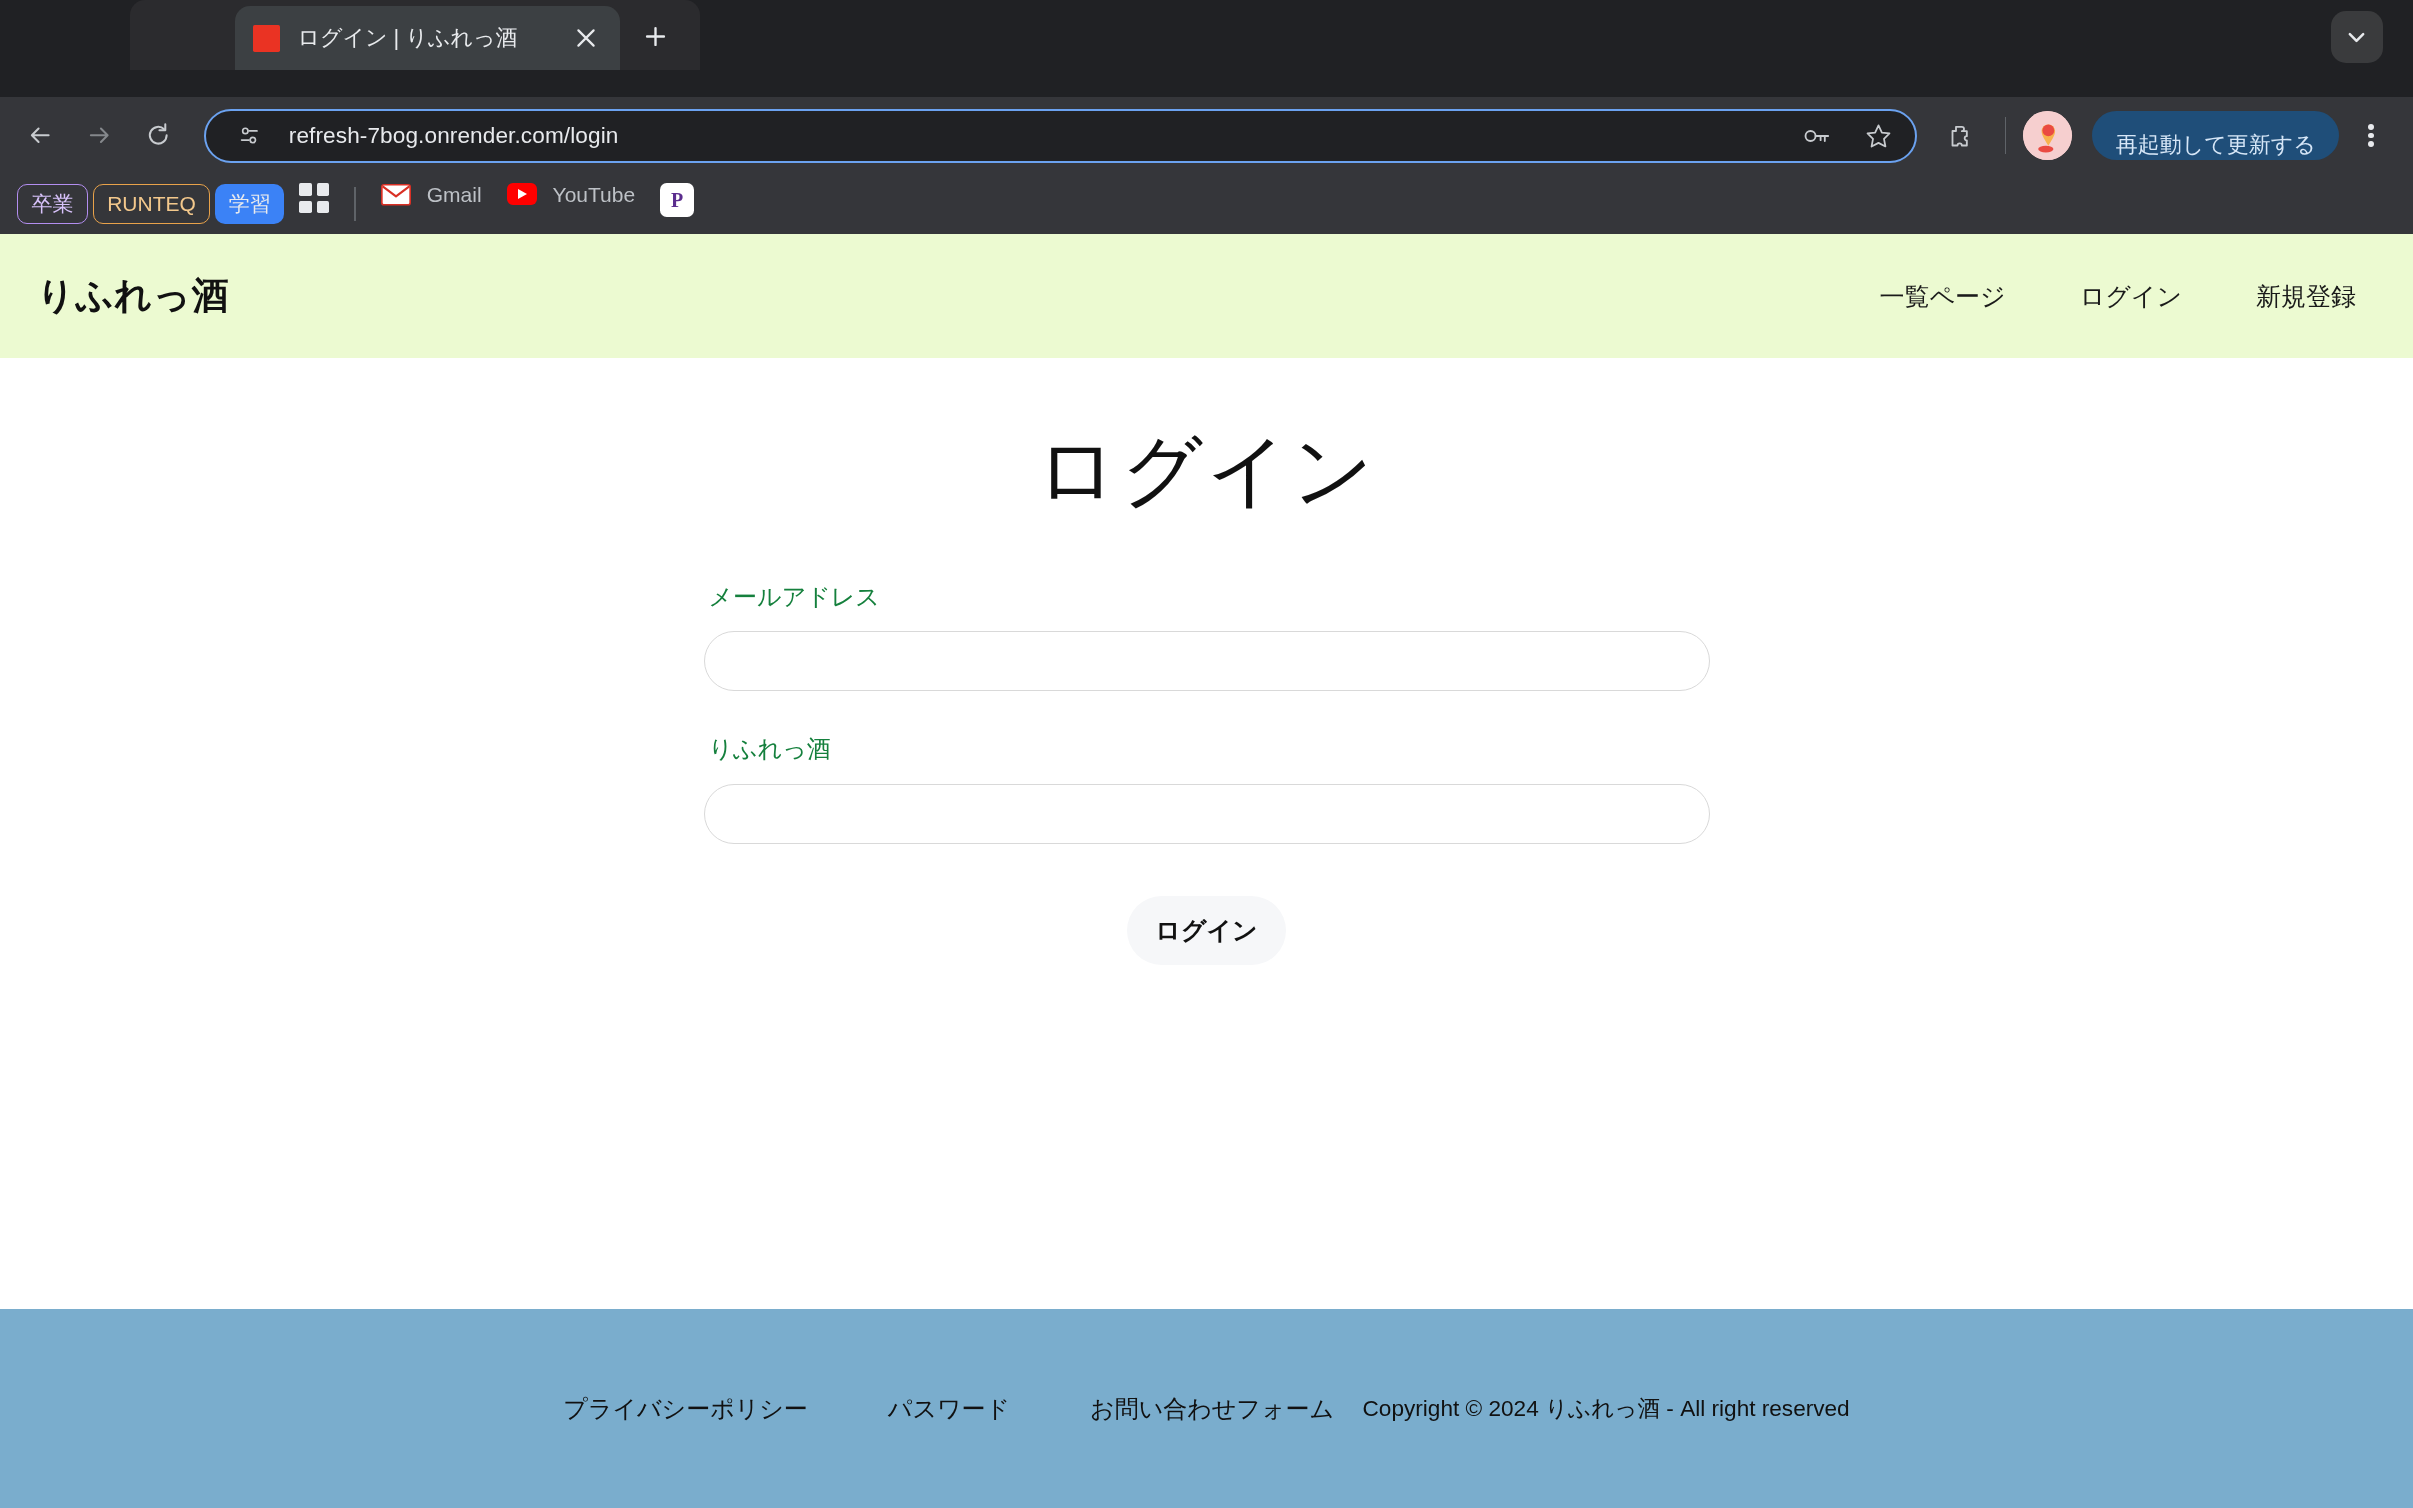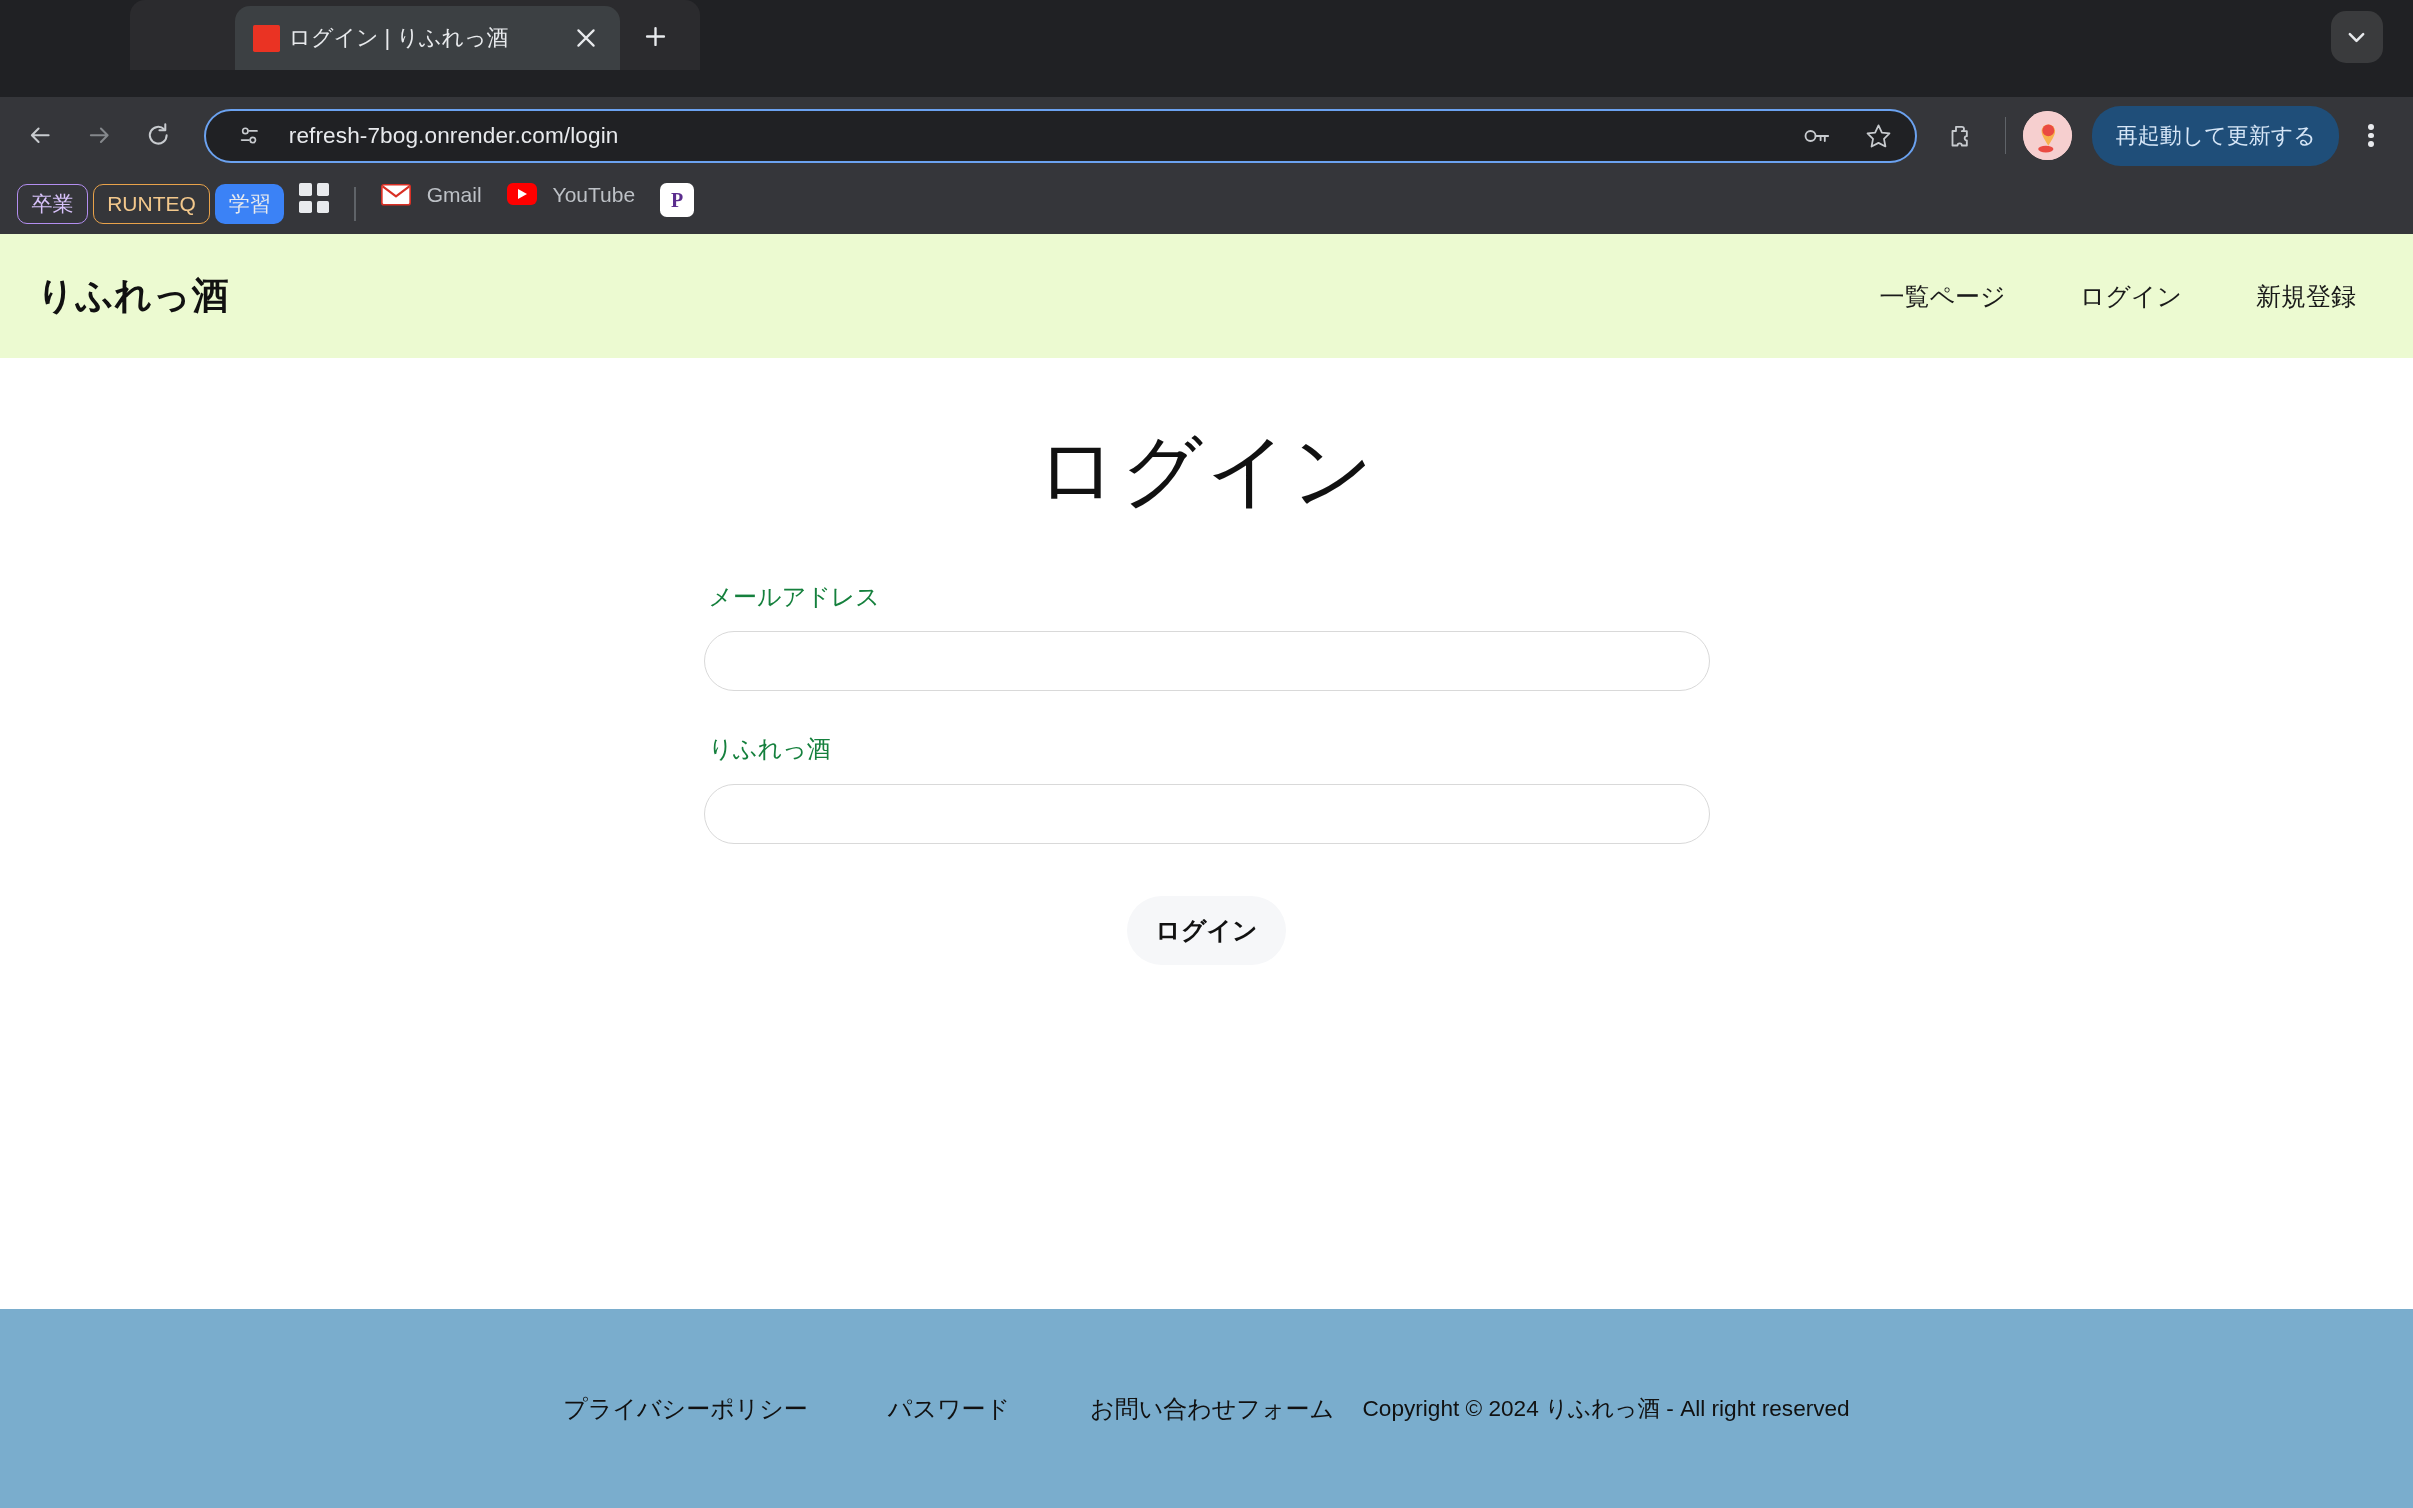--- a/index.html
+++ b/index.html
@@ -67,21 +67,21 @@
     z-index: 2;
     height: 64px;
     width: 385px;
     background: #3c4043;
     border-top-left-radius: 15px;
     border-top-right-radius: 15px;
     display: flex;
     align-items: center;
     padding: 0 15px 0 18.4px;
     margin-left: 17px;
-    gap: 8px;
+    gap: 17px;
   }
 
   .tab-favicon {
     width: 27px;
     height: 27px;
     background: #ea3323;
     border-radius: 1.7px;
     flex: 0 0 27px;
   }
 
@@ -203,26 +203,26 @@
     background: #f6cfcf;
     flex: 0 0 49px;
     display: flex;
     align-items: center;
     justify-content: center;
     overflow: hidden;
     margin-right: 6.7px;
   }
 
   .update-btn {
-    height: 60px;
+    height: 49px;
     background: #1f4e79;
     color: #d6e6f7;
     border-radius: 28.5px;
     display: flex;
-    align-items: center;
+    align-items: flex-end;
     padding: 0 23.5px;
     font-size: 22px;
     white-space: nowrap;
     margin-left: 8.4px;
     font-family: Liberation Serif, serif;
   }
 
   .kebab-btn {
     width: 47px;
     height: 54px;

